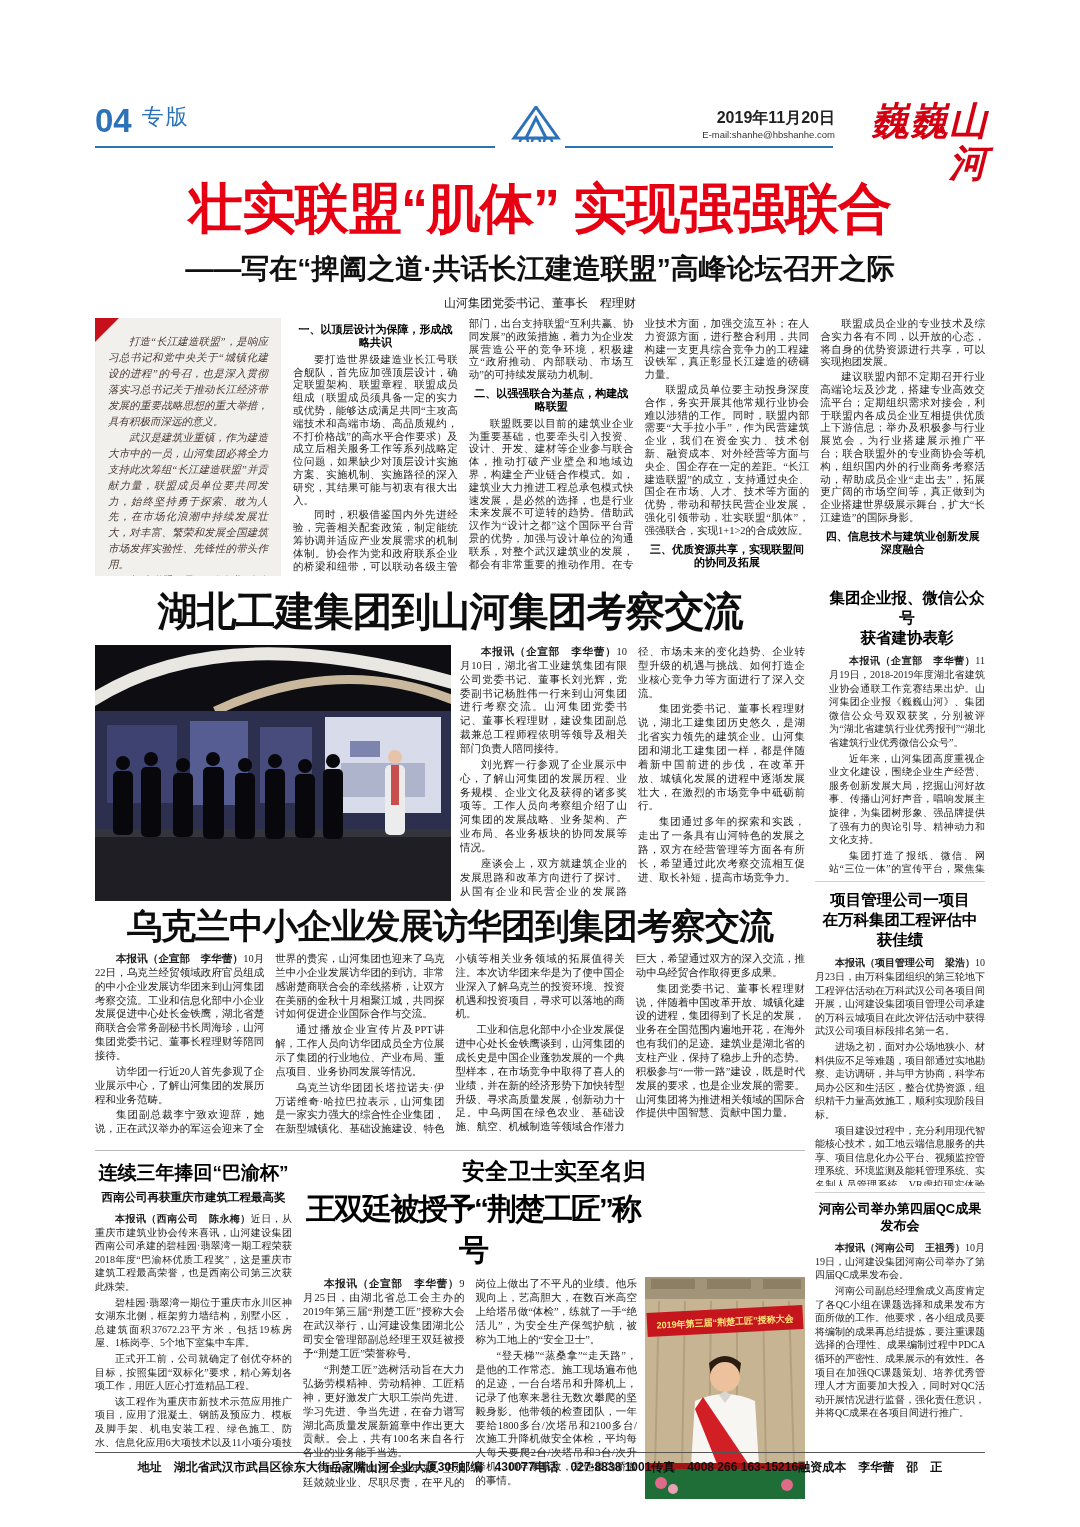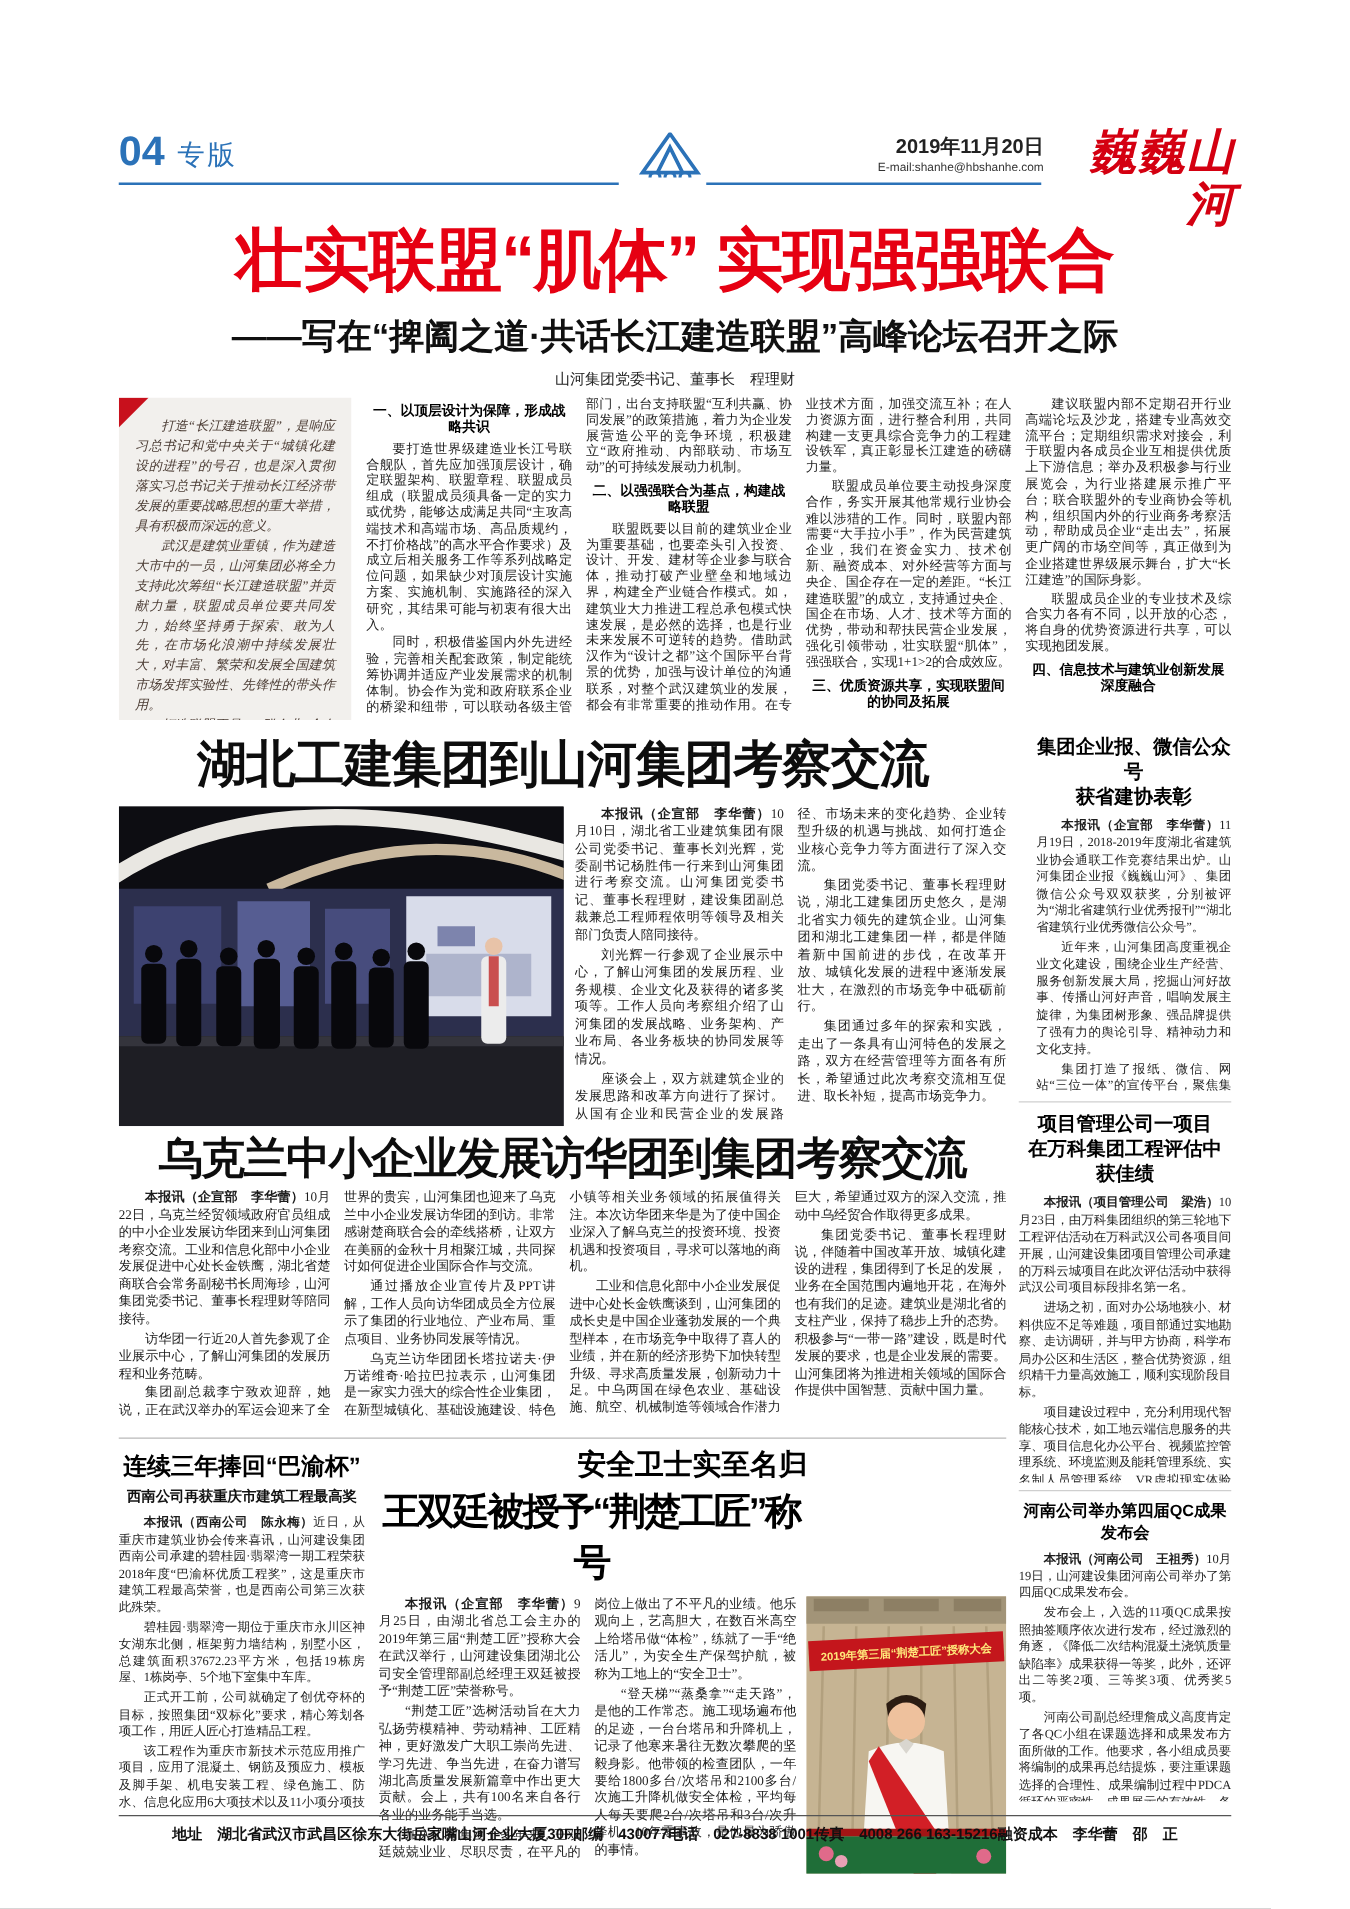--- a/index.html
+++ b/index.html
@@ -1,21 +1,21 @@
 <!DOCTYPE html>
 <html><head>
 <meta charset="utf-8">
 <style>
   html,body{margin:0;padding:0;background:#9a9a9a;}
   .page{position:relative;width:1080px;height:1527px;background:#ffffff;margin:0 auto;
         font-family:"Liberation Serif",serif;color:#1c1c1c;overflow:hidden;}
   .abs{position:absolute;}
 
   
-  .hdr-left{left:95px;top:104px;display:flex;align-items:flex-end;gap:10px;
+  .hdr-left{left:95px;top:104px;display:flex;align-items:flex-start;gap:10px;
             font-family:"Liberation Sans",sans-serif;color:#2b72b8;}
   .hdr-pageno{font-size:33px;font-weight:bold;line-height:1;}
   .hdr-section{font-size:22px;line-height:1.2;letter-spacing:2px;}
   .rule-blue{background:#2b72b8;height:2px;}
   .logo-box{left:508px;top:106px;}
   .hdr-right{left:620px;top:108px;width:215px;text-align:right;
              font-family:"Liberation Sans",sans-serif;color:#222;}
   .hdr-date{font-size:16px;font-weight:bold;line-height:1.3;}
   .hdr-mail{font-size:9.5px;color:#333;}
   .masthead{left:838px;top:100px;width:150px;text-align:right;color:#d40011;
@@ -135,22 +135,22 @@
       <p>打造联盟不是“一群企业”合在一起，而是企业与企业之间有内在联系、协同机制，是一个紧密的产业协作体系，要达到这样的目的，我认为有以下几点值得探讨：</p>
     </div>
     <div class="lead-flow">
       <h4>一、以顶层设计为保障，形成战略共识</h4>
       <p>要打造世界级建造业长江号联合舰队，首先应加强顶层设计，确定联盟架构、联盟章程、联盟成员组成（联盟成员须具备一定的实力或优势，能够达成满足共同“主攻高端技术和高端市场、高品质规约，不打价格战”的高水平合作要求）及成立后相关服务工作等系列战略定位问题，如果缺少对顶层设计实施方案、实施机制、实施路径的深入研究，其结果可能与初衷有很大出入。</p>
       <p>同时，积极借鉴国内外先进经验，完善相关配套政策，制定能统筹协调并适应产业发展需求的机制体制。协会作为党和政府联系企业的桥梁和纽带，可以联动各级主管部门，出台支持联盟“互利共赢、协同发展”的政策措施，着力为企业发展营造公平的竞争环境，积极建立“政府推动、内部联动、市场互动”的可持续发展动力机制。</p>
       <h4>二、以强强联合为基点，构建战略联盟</h4>
       <p>联盟既要以目前的建筑业企业为重要基础，也要牵头引入投资、设计、开发、建材等企业参与联合体，推动打破产业壁垒和地域边界，构建全产业链合作模式。如，建筑业大力推进工程总承包模式快速发展，是必然的选择，也是行业未来发展不可逆转的趋势。借助武汉作为“设计之都”这个国际平台背景的优势，加强与设计单位的沟通联系，对整个武汉建筑业的发展，都会有非常重要的推动作用。在专业技术方面，加强交流互补；在人力资源方面，进行整合利用，共同构建一支更具综合竞争力的工程建设铁军，真正彰显长江建造的磅礴力量。</p>
       <p>联盟成员单位要主动投身深度合作，务实开展其他常规行业协会难以涉猎的工作。同时，联盟内部需要“大手拉小手”，作为民营建筑企业，我们在资金实力、技术创新、融资成本、对外经营等方面与央企、国企存在一定的差距。“长江建造联盟”的成立，支持通过央企、国企在市场、人才、技术等方面的优势，带动和帮扶民营企业发展，强化引领带动，壮实联盟“肌体”，强强联合，实现1+1&gt;2的合成效应。</p>
       <h4>三、优质资源共享，实现联盟间的协同及拓展</h4>
+      <p>联盟成员企业的专业技术及综合实力各有不同，以开放的心态，将自身的优势资源进行共享，可以实现抱团发展。</p>
       <p>建议联盟内部不定期召开行业高端论坛及沙龙，搭建专业高效交流平台；定期组织需求对接会，利于联盟内各成员企业互相提供优质上下游信息；举办及积极参与行业展览会，为行业搭建展示推广平台；联合联盟外的专业商协会等机构，组织国内外的行业商务考察活动，帮助成员企业“走出去”，拓展更广阔的市场空间等，真正做到为企业搭建世界级展示舞台，扩大“长江建造”的国际身影。</p>
-      <p>联盟成员企业的专业技术及综合实力各有不同，以开放的心态，将自身的优势资源进行共享，可以实现抱团发展。</p>
       <h4>四、信息技术与建筑业创新发展深度融合</h4>
 
     </div>
   </div>
 
   <div class="abs hbgj-title">湖北工建集团到山河集团考察交流</div>
   <div class="abs hbgj-row">
     <svg class="photo1" viewBox="0 0 356 256">
       <rect width="356" height="256" fill="#16161c"></rect>
       <rect width="356" height="66" fill="#0d0d12"></rect>
@@ -217,21 +217,20 @@
       <p>进场之初，面对办公场地狭小、材料供应不足等难题，项目部通过实地勘察、走访调研，并与甲方协商，科学布局办公区和生活区，整合优势资源，组织精干力量高效施工，顺利实现阶段目标。</p>
       <p>项目建设过程中，充分利用现代智能核心技术，如工地云端信息服务的共享、项目信息化办公平台、视频监控管理系统、环境监测及能耗管理系统、实名制人员管理系统、VR虚拟现实体验技术、无线WIFI教育系统、BIM技术在施工阶段的应用、无人机在工程项目中的管理应用等，打造建筑施工过程中的智能化管理。紧扣施工过程中的人、机、料、法、环等关键要素，构建施工现场一体化、信息化解决方案。</p>
 
     </div>
 
     <div class="side-div"></div>
 
     <div class="side-art" style="height:240px;">
       <div class="side-title small" style="margin-bottom:7px;">河南公司举办第四届QC成果发布会</div>
       <p><span class="credit">本报讯（河南公司　王祖秀）</span><span>10月19日，山河建设集团河南公司举办了第四届QC成果发布会。</span></p>
-      <p>发布会上，入选的11项QC成果按照抽签顺序依次进行发布，经过激烈的角逐，《降低二次结构混凝土浇筑质量缺陷率》成果获得一等奖，此外，还评出二等奖2项、三等奖3项、优秀奖5项。</p>
       <p>河南公司副总经理詹成义高度肯定了各QC小组在课题选择和成果发布方面所做的工作。他要求，各小组成员要将编制的成果再总结提炼，要注重课题选择的合理性、成果编制过程中PDCA循环的严密性、成果展示的有效性。各项目在加强QC课题策划、培养优秀管理人才方面要加大投入，同时对QC活动开展情况进行监督，强化责任意识，并将QC成果在各项目间进行推广。</p>
 
     </div>
   </div>
 
   <div class="abs ukr-title">乌克兰中小企业发展访华团到集团考察交流</div>
   <div class="abs ukr-cols">
     <p><span class="credit">本报讯（企宣部　李华蕾）</span><span>10月22日，乌克兰经贸领域政府官员组成的中小企业发展访华团来到山河集团考察交流。工业和信息化部中小企业发展促进中心处长金铁鹰，湖北省楚商联合会常务副秘书长周海珍，山河集团党委书记、董事长程理财等陪同接待。</span></p>
     <p>访华团一行近20人首先参观了企业展示中心，了解山河集团的发展历程和业务范畴。</p>
     <p>集团副总裁李宁致欢迎辞，她说，正在武汉举办的军运会迎来了全世界的贵宾，山河集团也迎来了乌克兰中小企业发展访华团的到访。非常感谢楚商联合会的牵线搭桥，让双方在美丽的金秋十月相聚江城，共同探讨如何促进企业国际合作与交流。</p>

